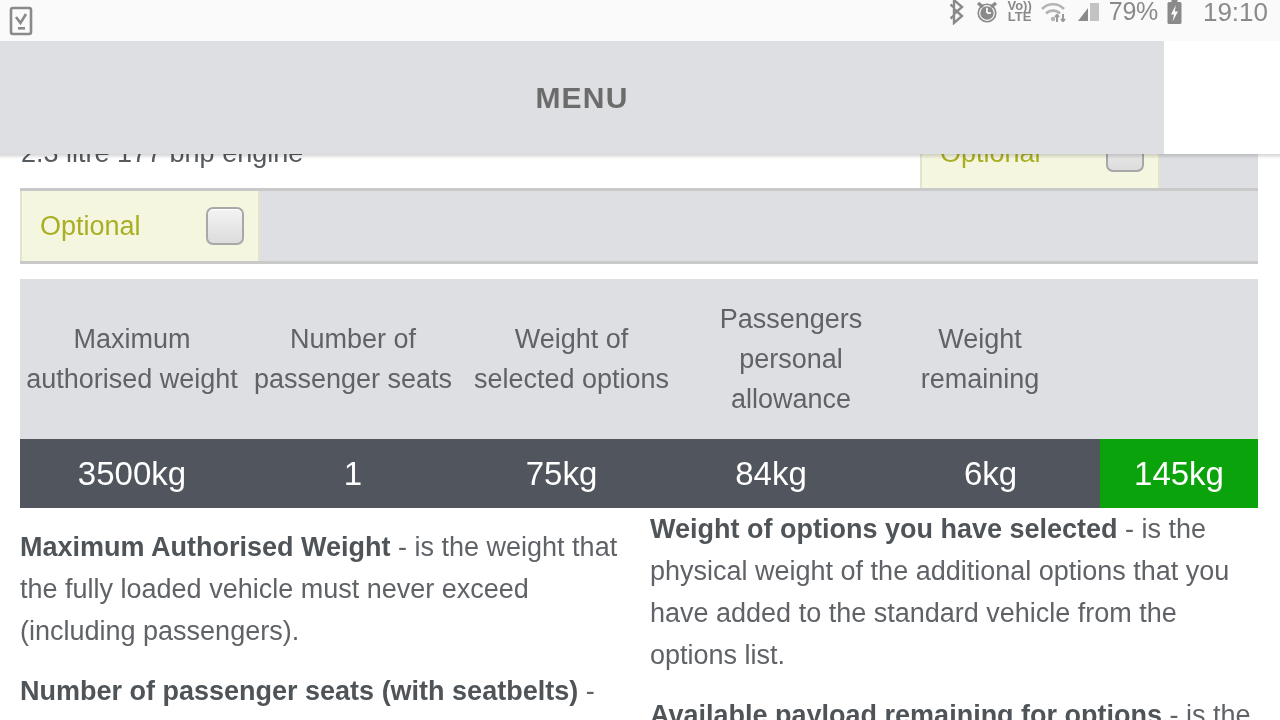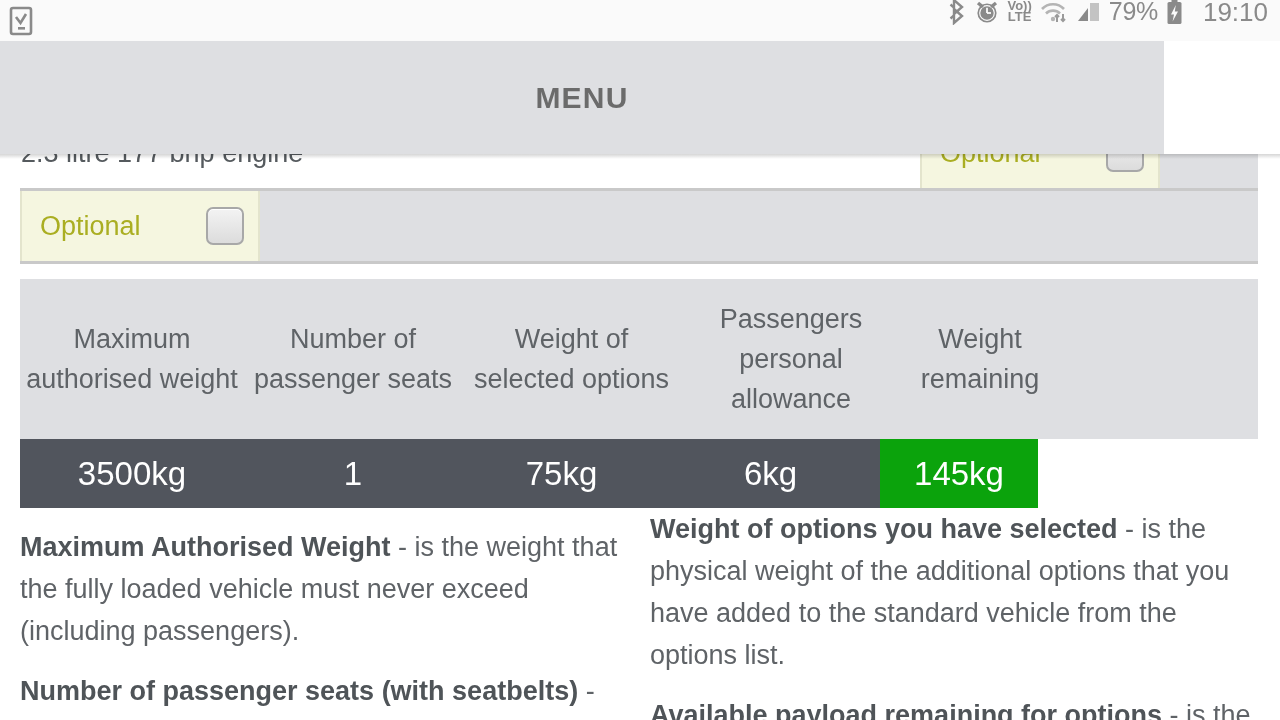--- a/index.html
+++ b/index.html
@@ -241,20 +241,21 @@
       <div class="wt-head-cell c0">Maximum authorised weight</div>
       <div class="wt-head-cell c1">Number of passenger seats</div>
       <div class="wt-head-cell c4">Weight of selected options</div>
       <div class="wt-head-cell c3">Passengers personal allowance</div>
       <div class="wt-head-cell c5">Weight remaining</div>
     </div>
     <div class="wt-body">
       <div class="wt-body-cell c0">3500kg</div>
       <div class="wt-body-cell c1">1</div>
       <div class="wt-body-cell c2">75kg</div>
+      <div class="wt-body-cell c3">84kg</div>
       <div class="wt-body-cell c4">6kg</div>
       <div class="wt-body-cell c5 highlight">145kg</div>
     </div>
   </div>
 
   <div class="explain">
 
     <div class="col-left">
       <p class="para">
         <b>Maximum Authorised Weight</b><span> - is the weight that the fully loaded vehicle must never exceed (including passengers).</span>

